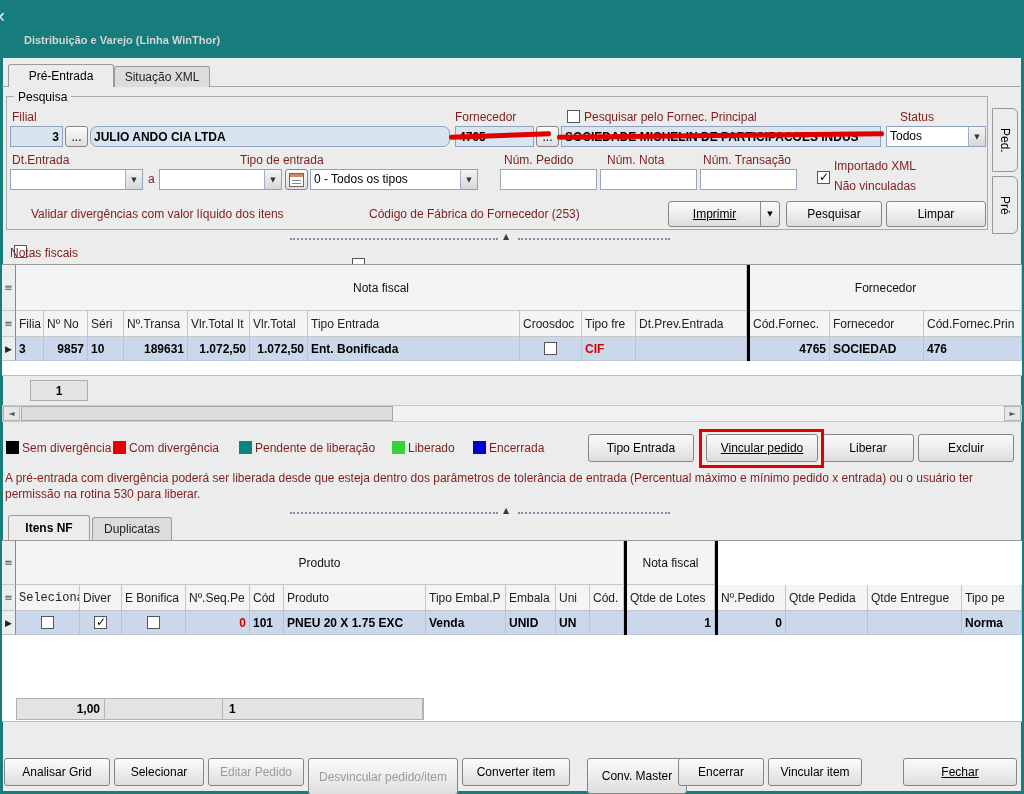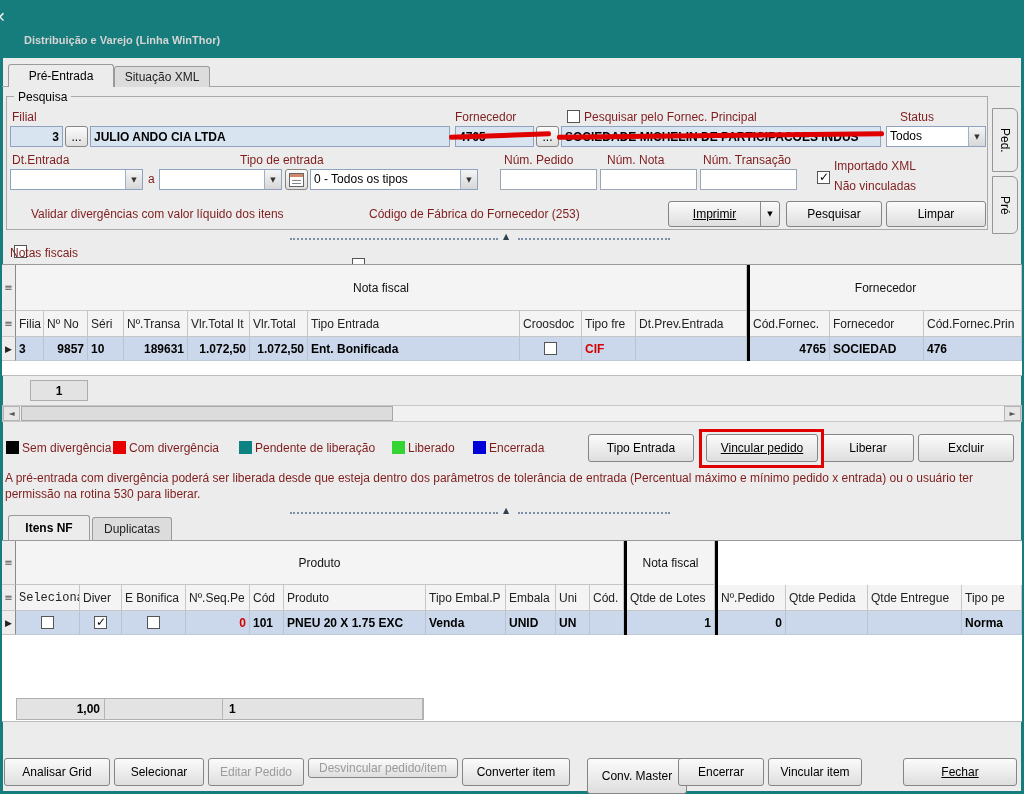--- a/index.html
+++ b/index.html
@@ -121,21 +121,21 @@
   <span class="a lbl" style="left:12px;top:110px;">Filial</span>
   <span class="a lbl" style="left:455px;top:110px;">Fornecedor</span>
   <div class="a checkbox" style="left:567px;top:110px;"></div>
   <span class="a lbl" style="left:584px;top:110px;">Pesquisar pelo Fornec. Principal</span>
   <span class="a lbl" style="left:900px;top:110px;">Status</span>
 
   <input class="a field" style="left: 10px; top: 126px; width: 53px; text-align: right; background-color: rgb(217, 228, 241);" value="3">
   <div class="a btn" style="left:65px;top:126px;width:23px;height:21px;">
     <span>...</span>
   </div>
-  <input class="a field" style="left: 90px; top: 126px; width: 360px; background-color: rgb(217, 228, 241);" value="JULIO ANDO CIA LTDA">
+  <input class="a field" style="left: 90px; top: 126px; width: 360px; background-color: rgb(217, 228, 241); border-radius: 7px;" value="JULIO ANDO CIA LTDA">
 
   <input class="a field" style="left: 455px; top: 126px; width: 79px; background-color: rgb(217, 228, 241);" value="4765">
   <div class="a btn" style="left:536px;top:126px;width:23px;height:21px;">
     <span>...</span>
   </div>
   <input class="a field" style="left: 561px; top: 126px; width: 320px; background-color: rgb(217, 228, 241);" value="SOCIEDADE MICHELIN DE PARTICIPACOES INDUS">
 
   <div class="a combo" style="left:886px;top:126px;width:100px;">
     <span class="combo-val">Todos</span>
     <span class="combo-btn">
@@ -380,21 +380,21 @@
 
   <div class="a btn" style="left:4px;top:758px;width:106px;height:28px;">
     <span>Analisar Grid</span>
   </div>
   <div class="a btn" style="left:114px;top:758px;width:90px;height:28px;">
     <span>Selecionar</span>
   </div>
   <div class="a btn disabled" style="left:208px;top:758px;width:96px;height:28px;">
     <span>Editar Pedido</span>
   </div>
-  <div class="a btn disabled" style="left:308px;top:758px;width:150px;height:20px;">
+  <div class="a btn disabled" style="left:308px;top:758px;width:150px;height:37px;">
     <span>Desvincular pedido/item</span>
   </div>
   <div class="a btn" style="left:462px;top:758px;width:108px;height:28px;">
     <span>Converter item</span>
   </div>
   <div class="a btn" style="left:574px;top:758px;width:100px;height:36px;margin-left:13px;">
     <span>Conv. Master</span>
   </div>
   <div class="a btn" style="left:678px;top:758px;width:86px;height:28px;">
     <span>Encerrar</span>

